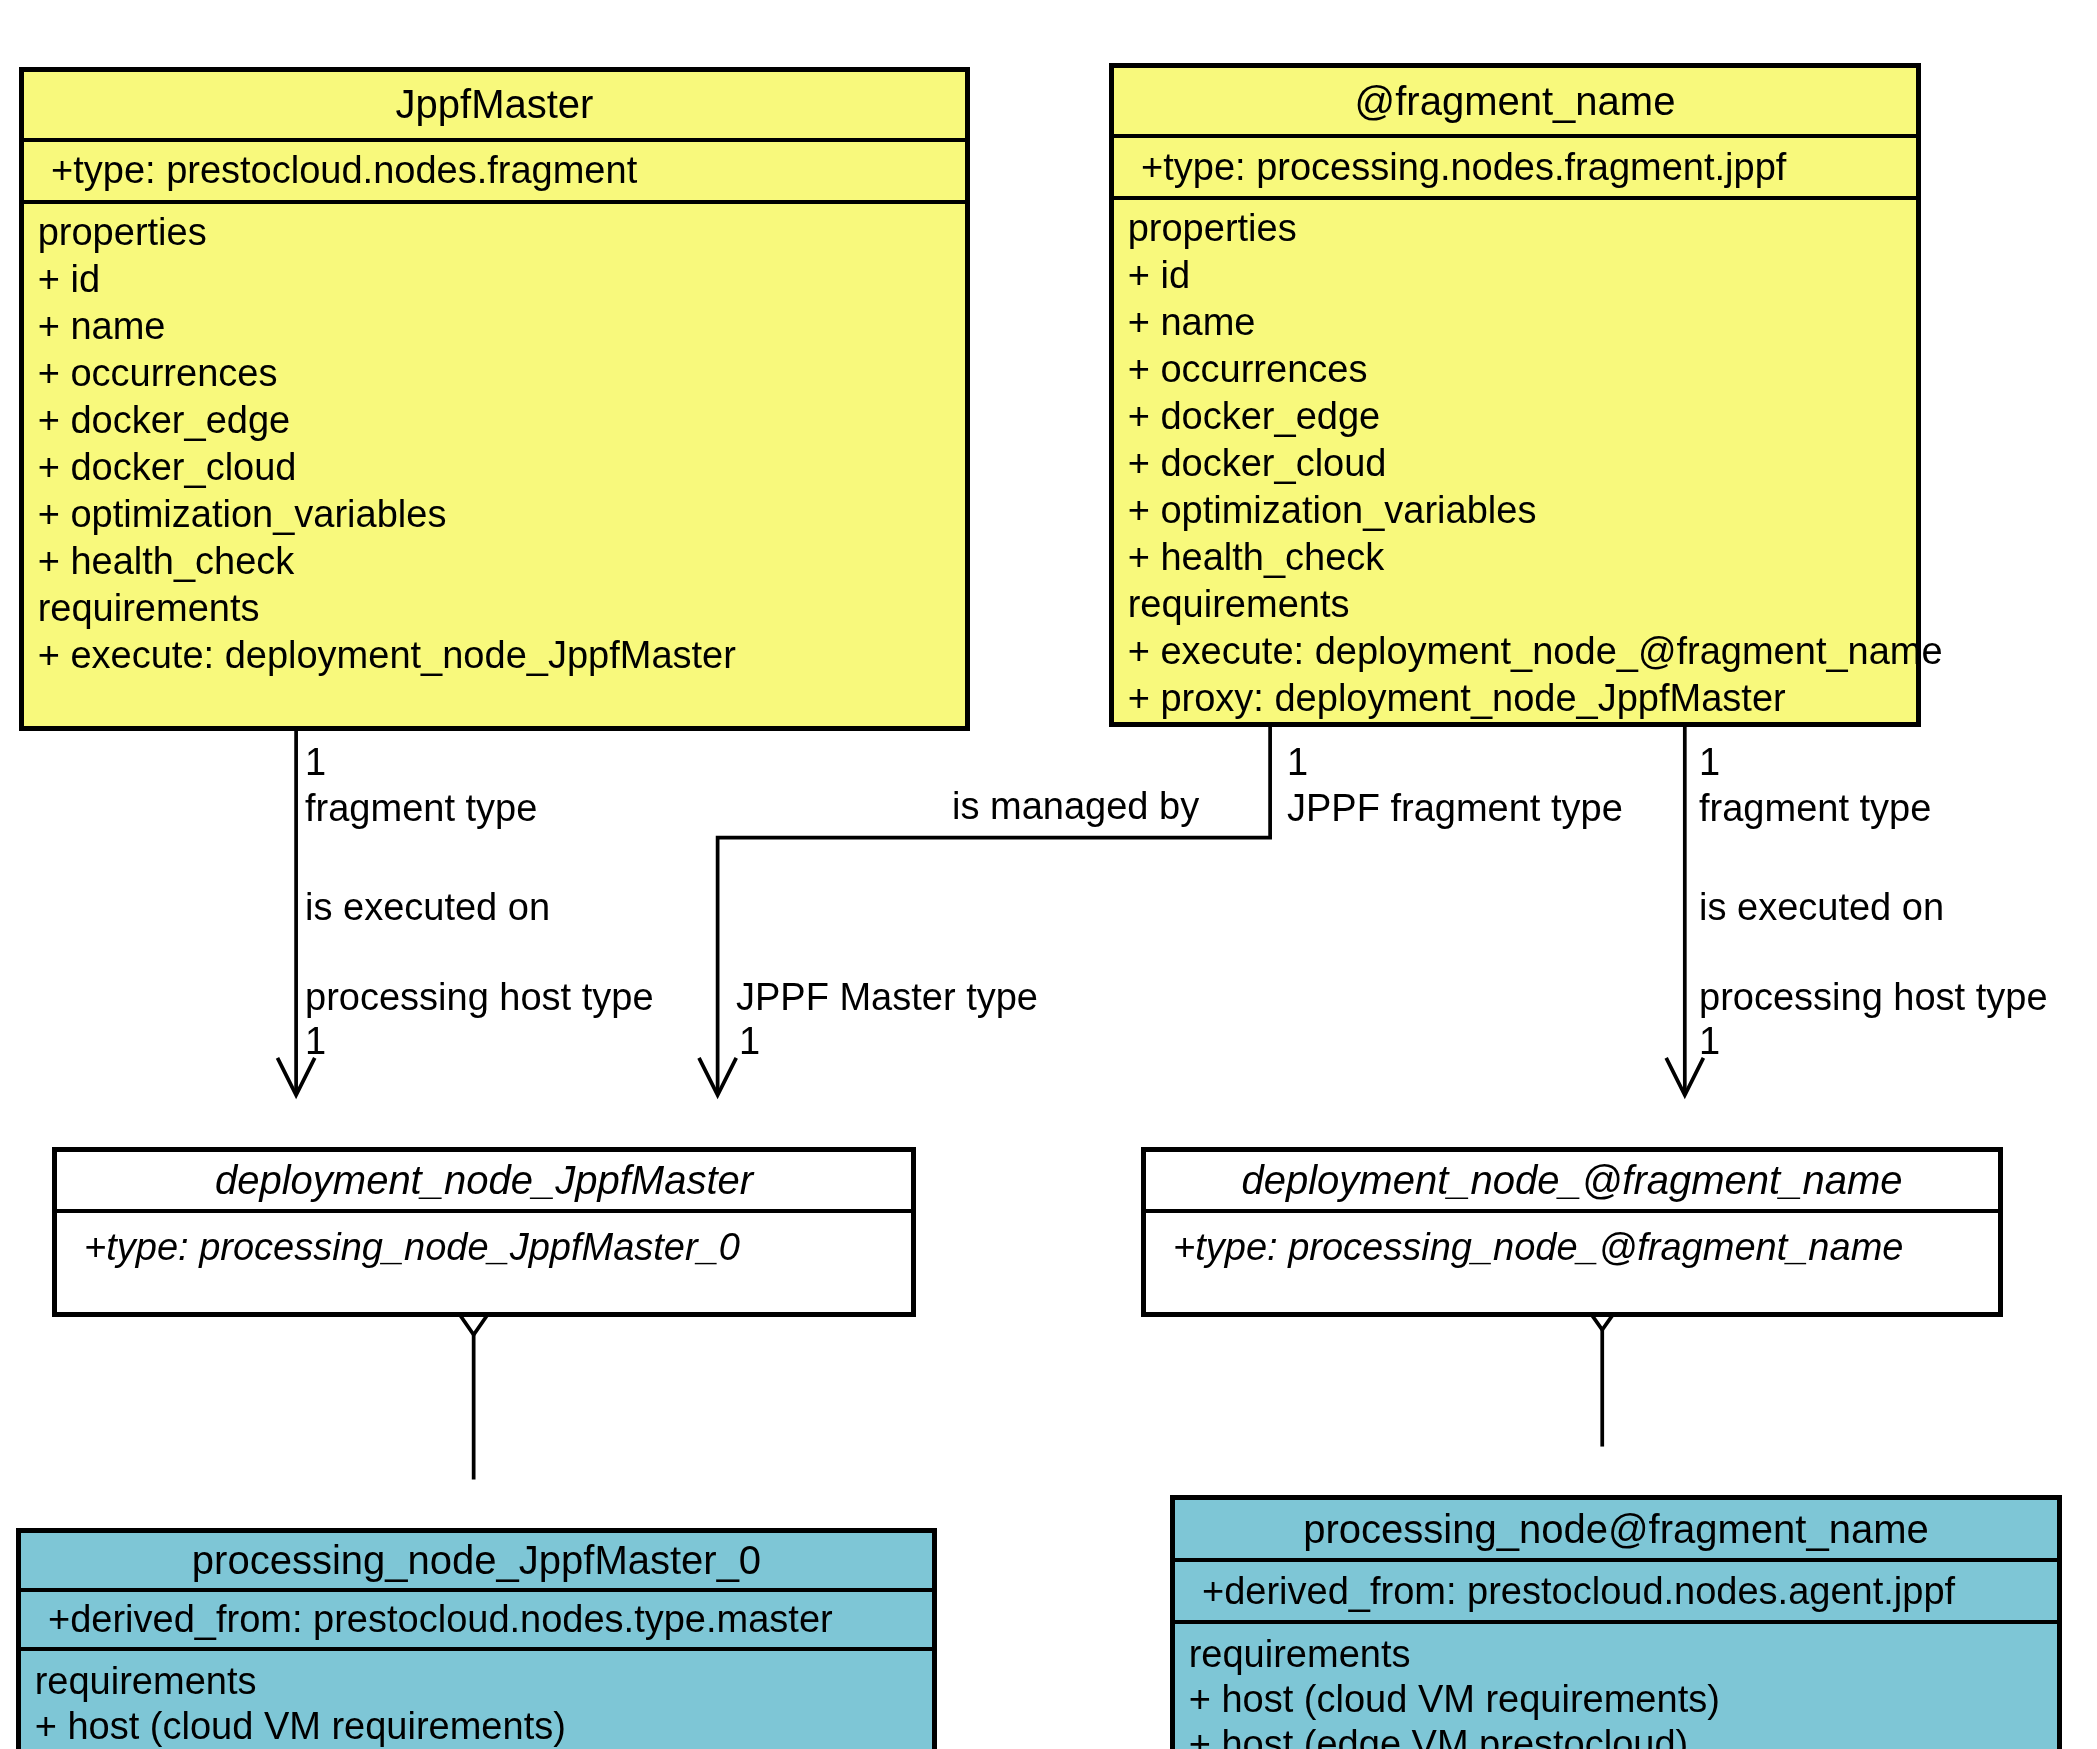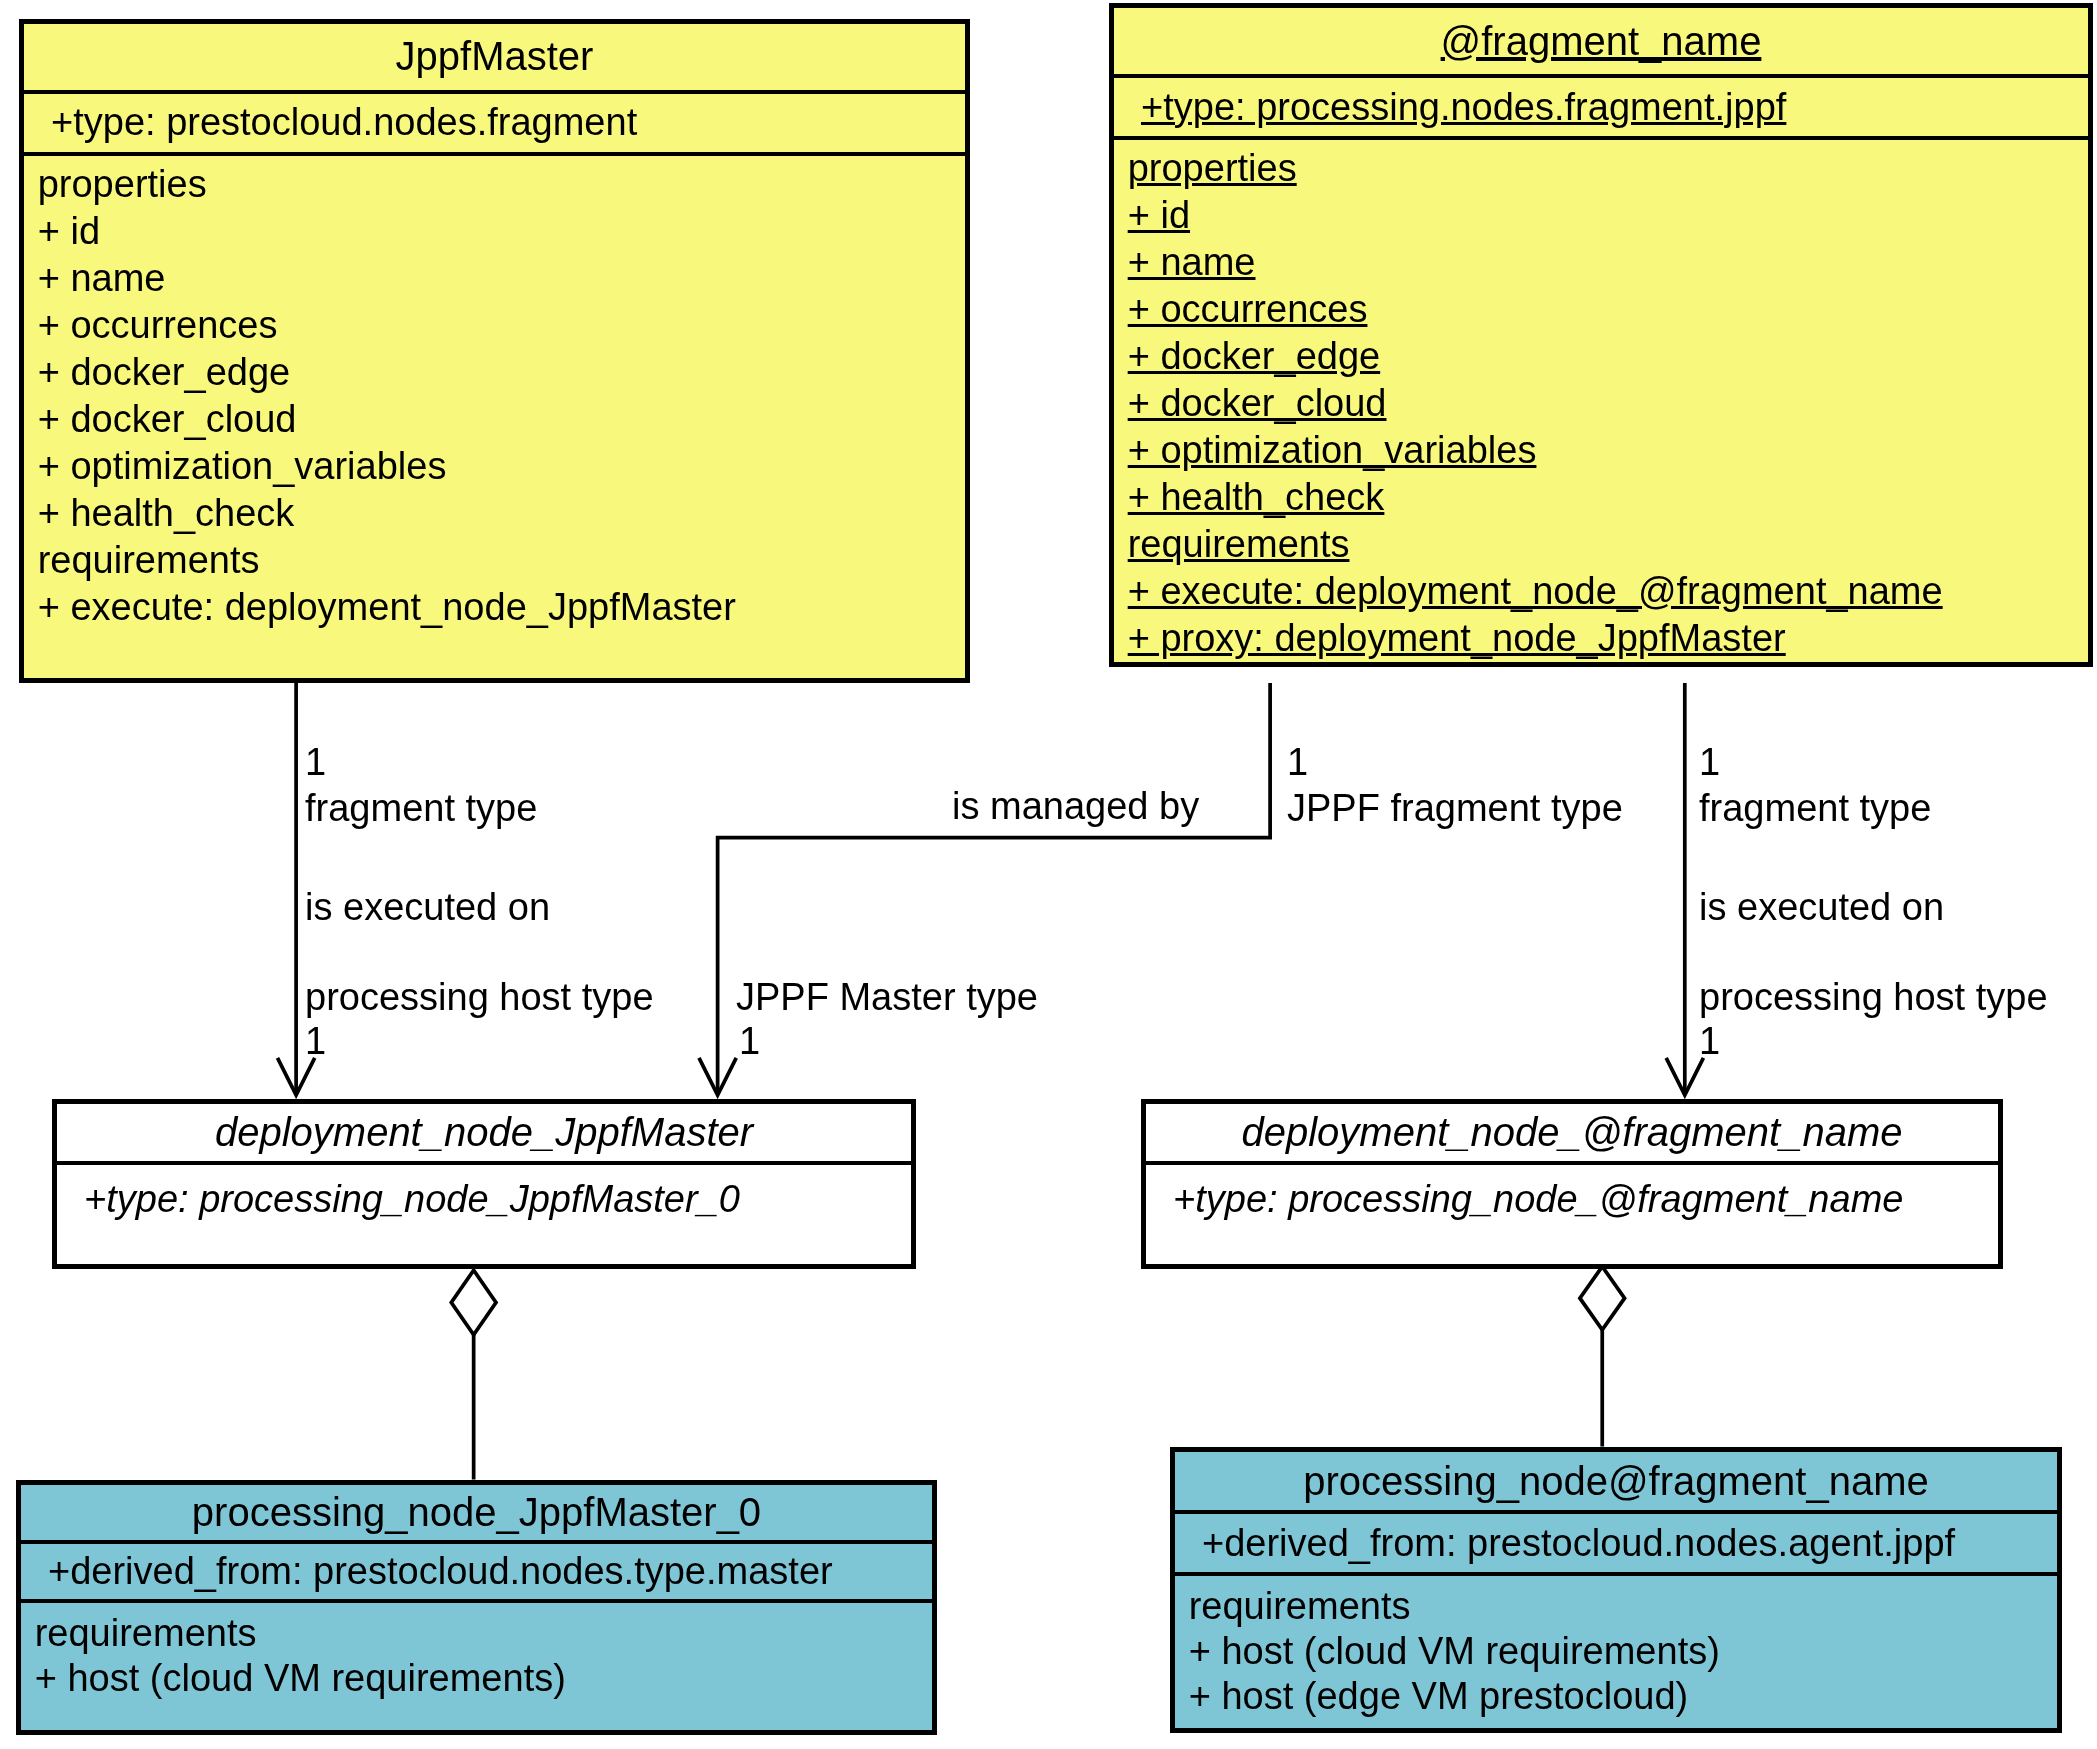--- a/index.html
+++ b/index.html
@@ -17,20 +17,21 @@
     height: 1749px;
     background: var(--background);
     font-family: "Liberation Sans", sans-serif;
     color: #000;
     overflow: hidden;
   }
   .uml-box {
     position: absolute;
     border: 5px solid var(--line);
     box-sizing: border-box;
+    margin-top: 48px;
   }
   .fill-fragment   { background: var(--fragment-fill); }
   .fill-deployment { background: var(--deployment-fill); font-style: italic; }
   .fill-processing { background: var(--processing-fill); }
 
   .box-title {
     display: flex;
     align-items: center;
     justify-content: center;
     font-size: 40px;
@@ -48,21 +49,21 @@
   .rows { padding: 5px 0 0 13.7px; font-size: 38px; }
   .rows .row { line-height: 47px; white-space: nowrap; }
   .rows-teal { padding: 7.5px 0 0 13.7px; font-size: 38px; }
   .rows-teal .row { line-height: 45px; white-space: nowrap; }
 
   
   #box-jppf-master        { left: 19px;   top: 18.6px;   width: 951px; height: 664px; }
   #box-jppf-master .box-title { height: 66px; }
   #box-jppf-master .type-row  { height: 58px; }
 
-  #box-fragment-name      { left: 1109px; top: 3px;   width: 984px; height: 664px; text-decoration: underline; }
+  #box-fragment-name      { left: 1109px; top: 15px;   width: 812px; height: 664px; }
   #box-fragment-name .box-title { height: 66px; }
   #box-fragment-name .type-row  { height: 58px; }
 
   #box-deployment-master  { left: 52px;   top: 1099px; width: 864px; height: 170px; }
   #box-deployment-master .box-title { height: 57px; }
   #box-deployment-master .type-row  { height: 68px; }
 
   #box-deployment-fragment{ left: 1141px; top: 1099px; width: 862px; height: 170px; }
   #box-deployment-fragment .box-title { height: 57px; }
   #box-deployment-fragment .type-row  { height: 68px; }

